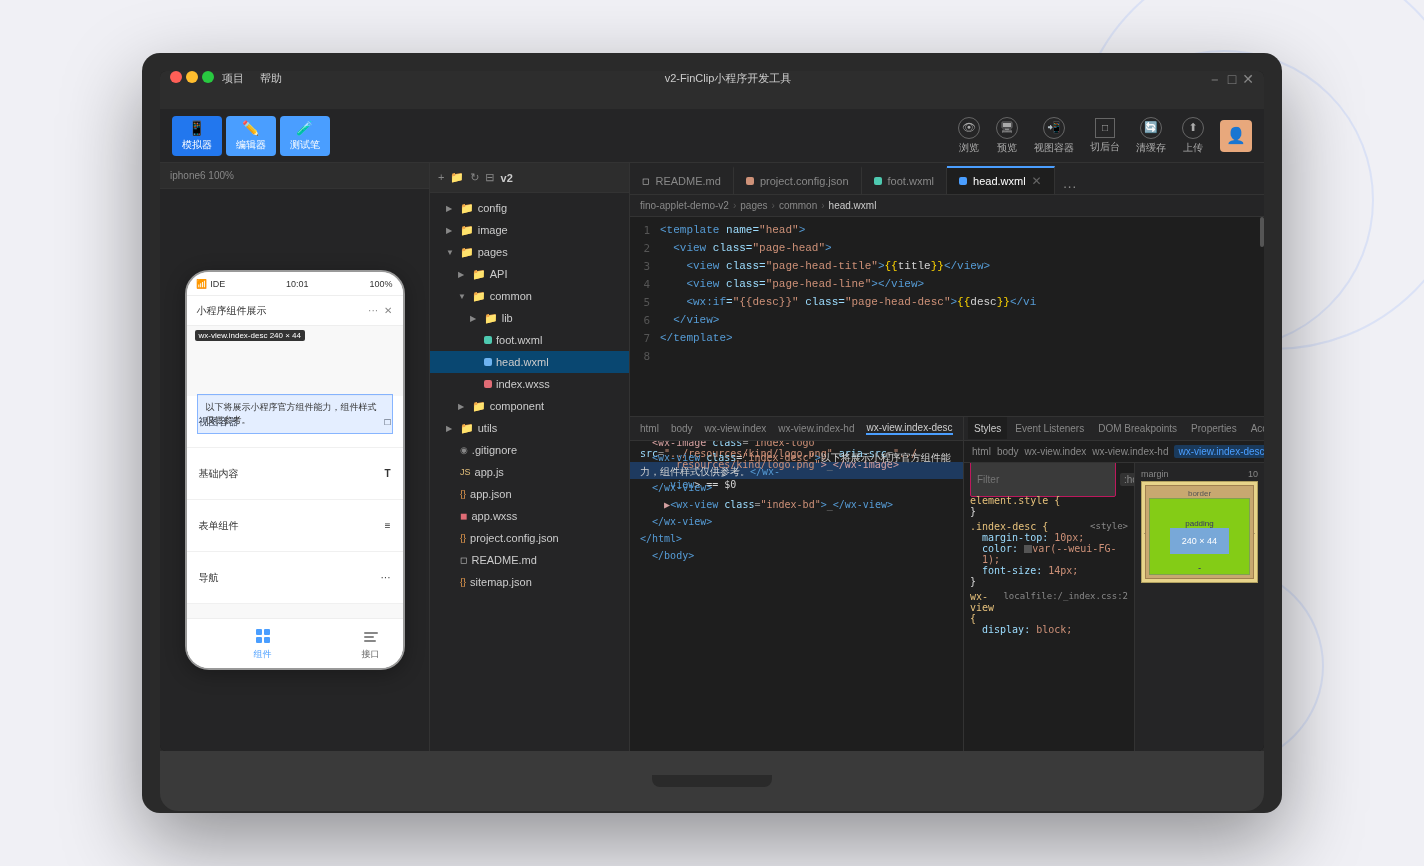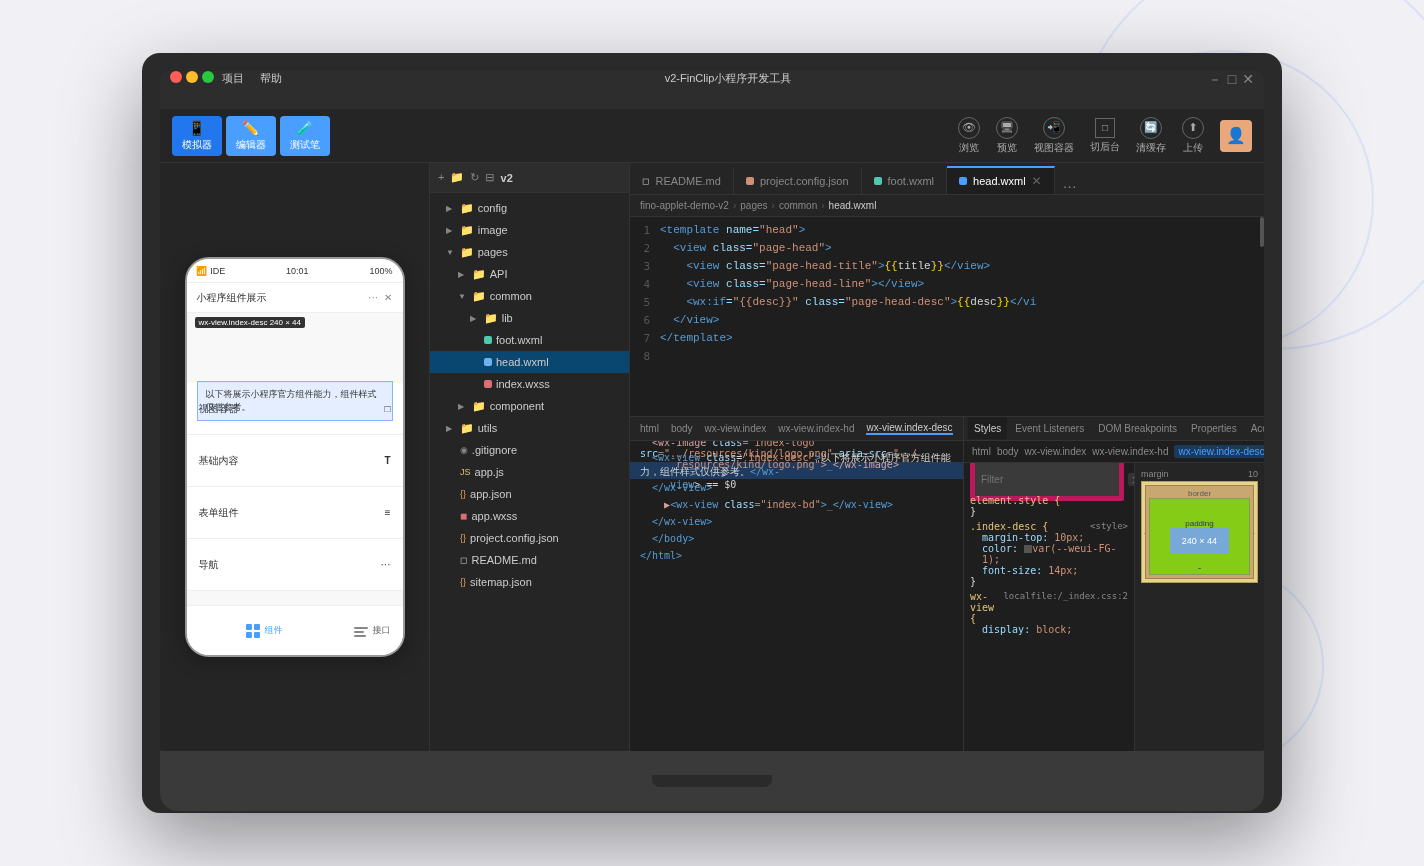--- a/index.html
+++ b/index.html
@@ -237,20 +237,21 @@
       width: 100%;
       height: 50px;
       background: white;
       border-top: 1px solid #eee;
       display: flex;
       align-items: center;
       justify-content: space-around;
     }
     .nav-item {
       display: flex;
+      flex-direction: column;
       align-items: center;
       gap: 2px;
       font-size: 9px;
       color: #666;
       margin-left: 44px;
     }
     .nav-item.active { color: #4a9eff; }
     .nav-icon {
       width: 20px; height: 20px;
       display: flex; align-items: center; justify-content: center;
@@ -509,21 +510,21 @@
     .filter-row {
       height: 24px;
       display: flex;
       align-items: center;
       gap: 4px;
       margin-bottom: 4px;
     }
     .filter-input {
       flex: 1;
       background: #3a3a3a;
-      border: 5px solid #be185d;
+      border: 1px solid #be185d;
       border-radius: 2px;
       height: 18px;
       padding: 17px 6px;
       font-size: 10px;
       color: #ccc;
     }
     .filter-tag {
       font-size: 10px;
       color: #888;
       background: #333;
@@ -623,20 +624,21 @@
             <div class="icon-circle">⬆</div>
             <span>上传</span>
           </div>
           <div class="avatar">👤</div>
         </div>
       </div>
 
       <div class="main-area">
 
         <div class="left-panel">
+          <div class="left-panel-header">iphone6 100%</div>
           <div class="device-frame">
             <div class="phone-outer">
               <div class="phone-statusbar">
                 <span>📶 IDE</span>
                 <span>10:01</span>
                 <span>100%</span>
               </div>
               <div class="phone-titlebar">
                 <span>小程序组件展示</span>
                 <span style="display:flex;gap:6px;color:#888;">
@@ -913,24 +915,24 @@
                 <div class="html-line">
                   <span style="color:#888;font-size:10px;font-family:monospace;">&nbsp;&nbsp;<span style="color:#569cd6;">&lt;/wx-view&gt;</span></span>
                 </div>
                 <div class="html-line">
                   <span style="color:#888;font-size:10px;font-family:monospace;">&nbsp;&nbsp;&nbsp;&nbsp;<span style="color:#d4a0a0;">▶</span><span style="color:#569cd6;">&lt;wx-view</span> <span style="color:#9cdcfe;">class</span>=<span style="color:#ce9178;">"index-bd"</span><span style="color:#569cd6;">&gt;</span>_<span style="color:#569cd6;">&lt;/wx-view&gt;</span></span>
                 </div>
                 <div class="html-line">
                   <span style="color:#888;font-size:10px;font-family:monospace;">&nbsp;&nbsp;<span style="color:#569cd6;">&lt;/wx-view&gt;</span></span>
                 </div>
                 <div class="html-line">
+                  <span style="color:#888;font-size:10px;font-family:monospace;"><span style="color:#569cd6;">&lt;/html&gt;</span></span>
+                </div>
+                <div class="html-line">
                   <span style="color:#888;font-size:10px;font-family:monospace;">&nbsp;&nbsp;<span style="color:#569cd6;">&lt;/body&gt;</span></span>
-                </div>
-                <div class="html-line">
-                  <span style="color:#888;font-size:10px;font-family:monospace;"><span style="color:#569cd6;">&lt;/html&gt;</span></span>
                 </div>
               </div>
             </div>
 
             <div class="styles-panel">
 
               <div class="styles-tabs-row">
                 <span class="styles-tab active">Styles</span>
                 <span class="styles-tab">Event Listeners</span>
                 <span class="styles-tab">DOM Breakpoints</span>

